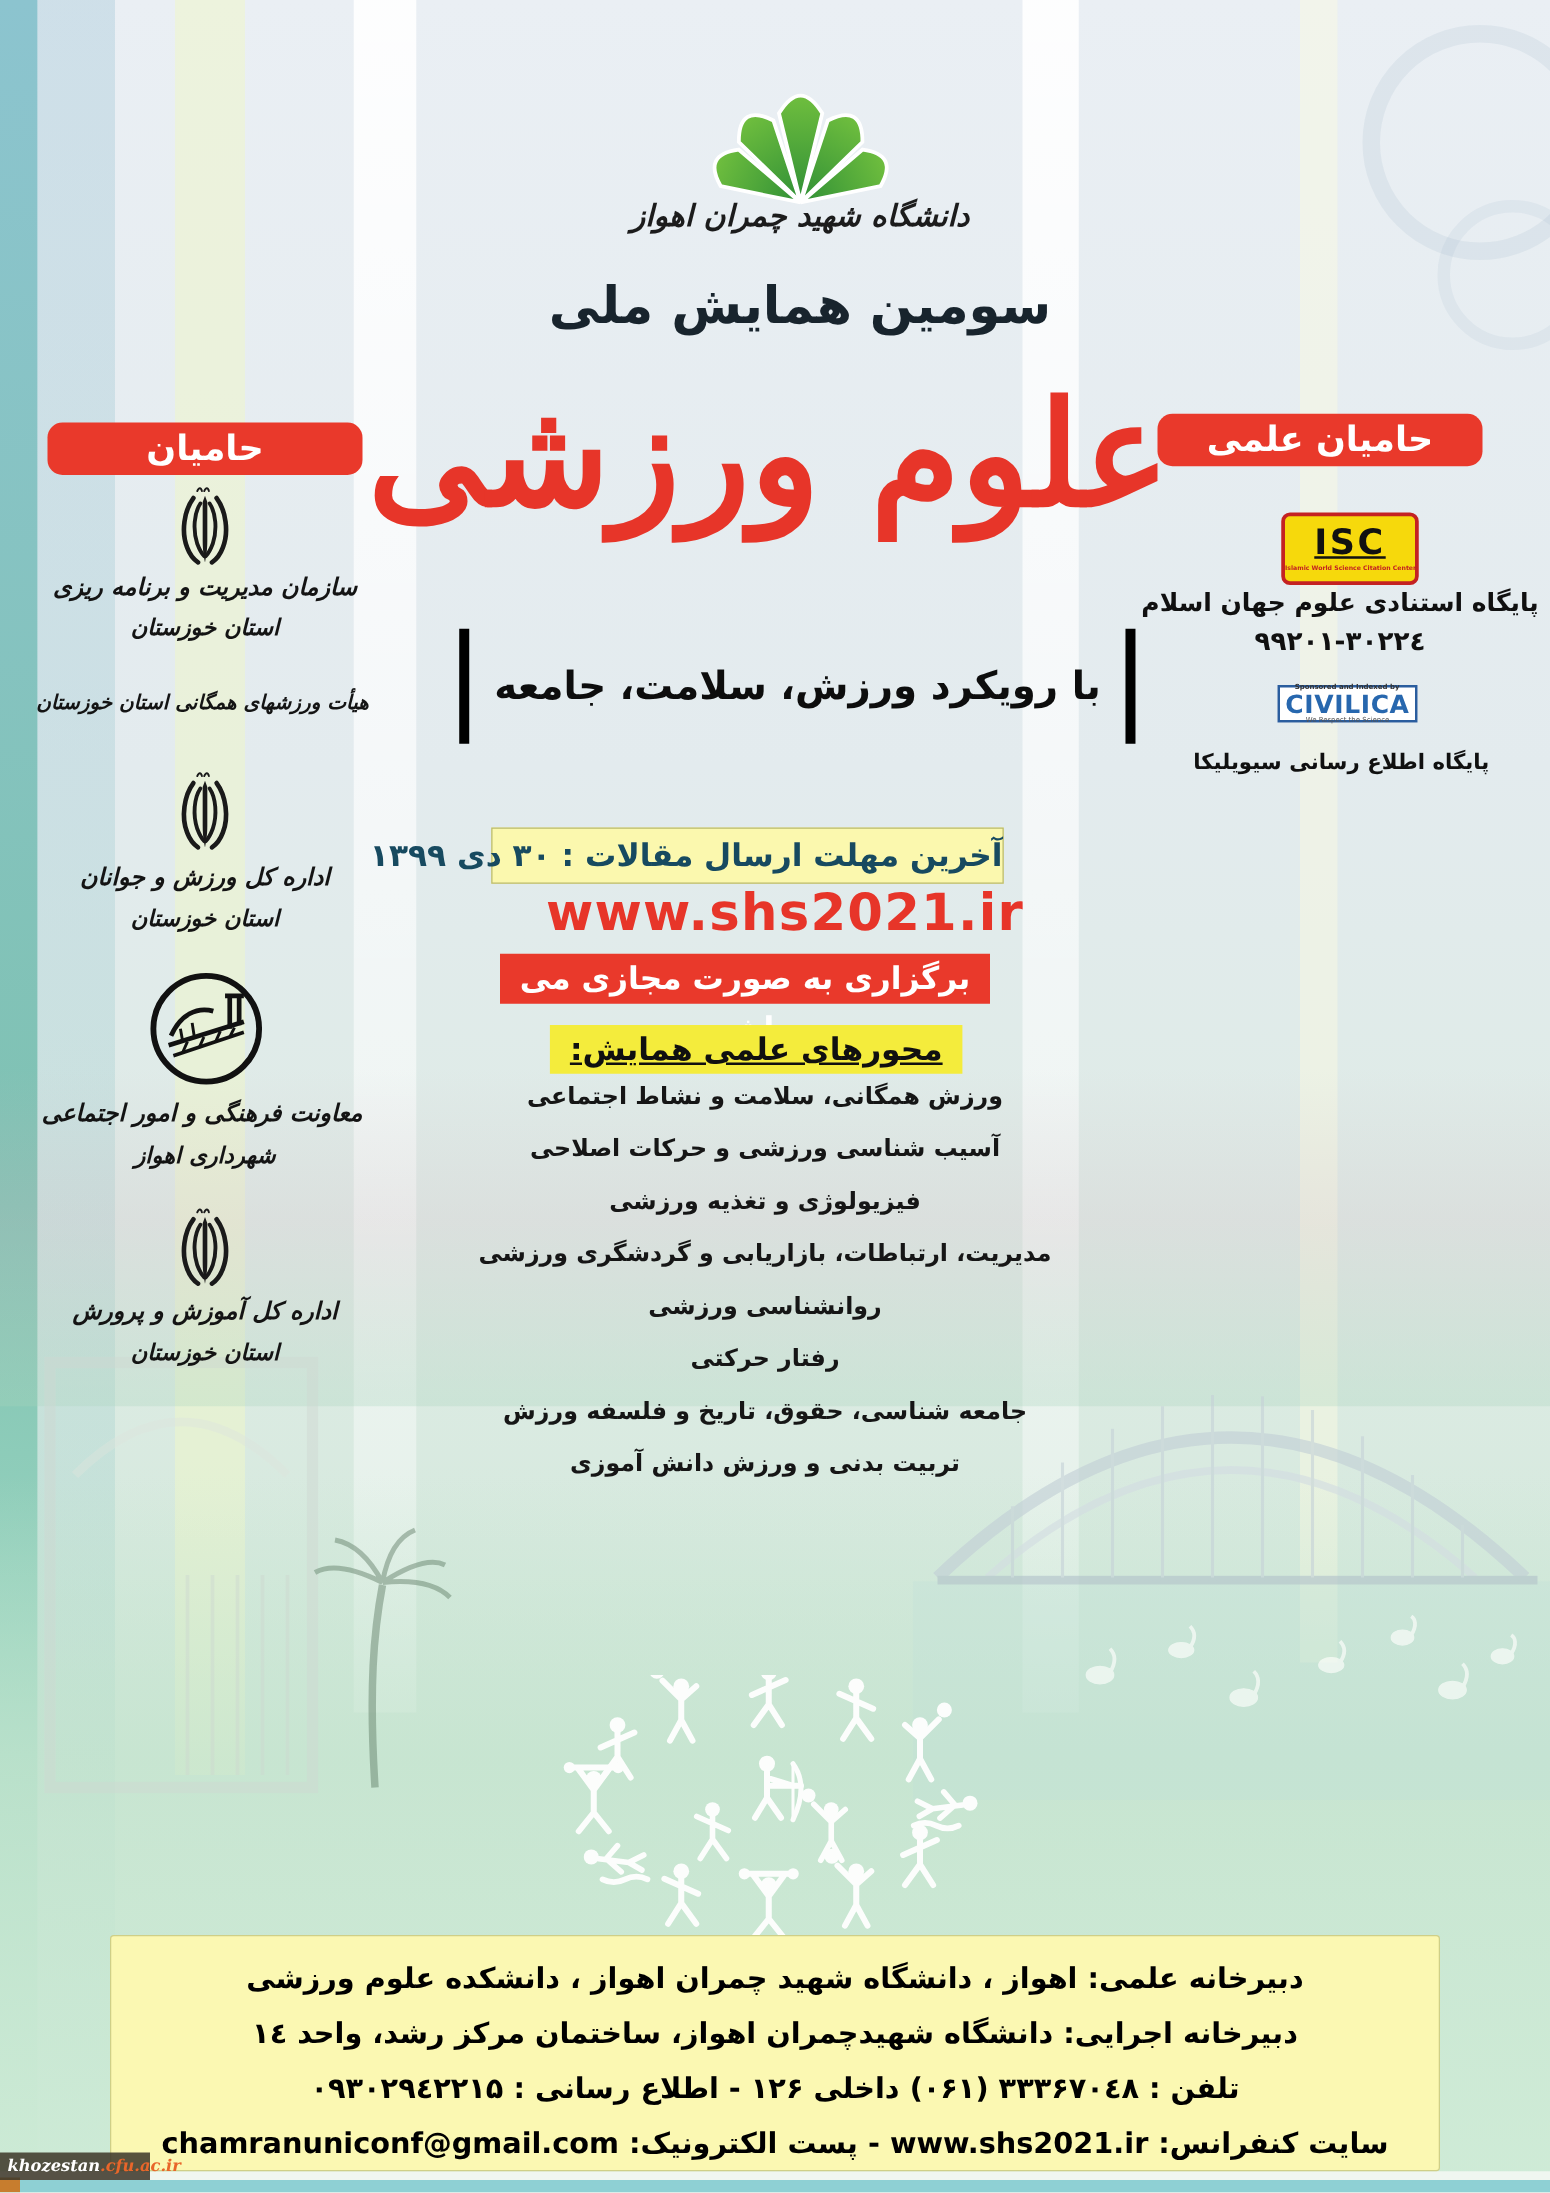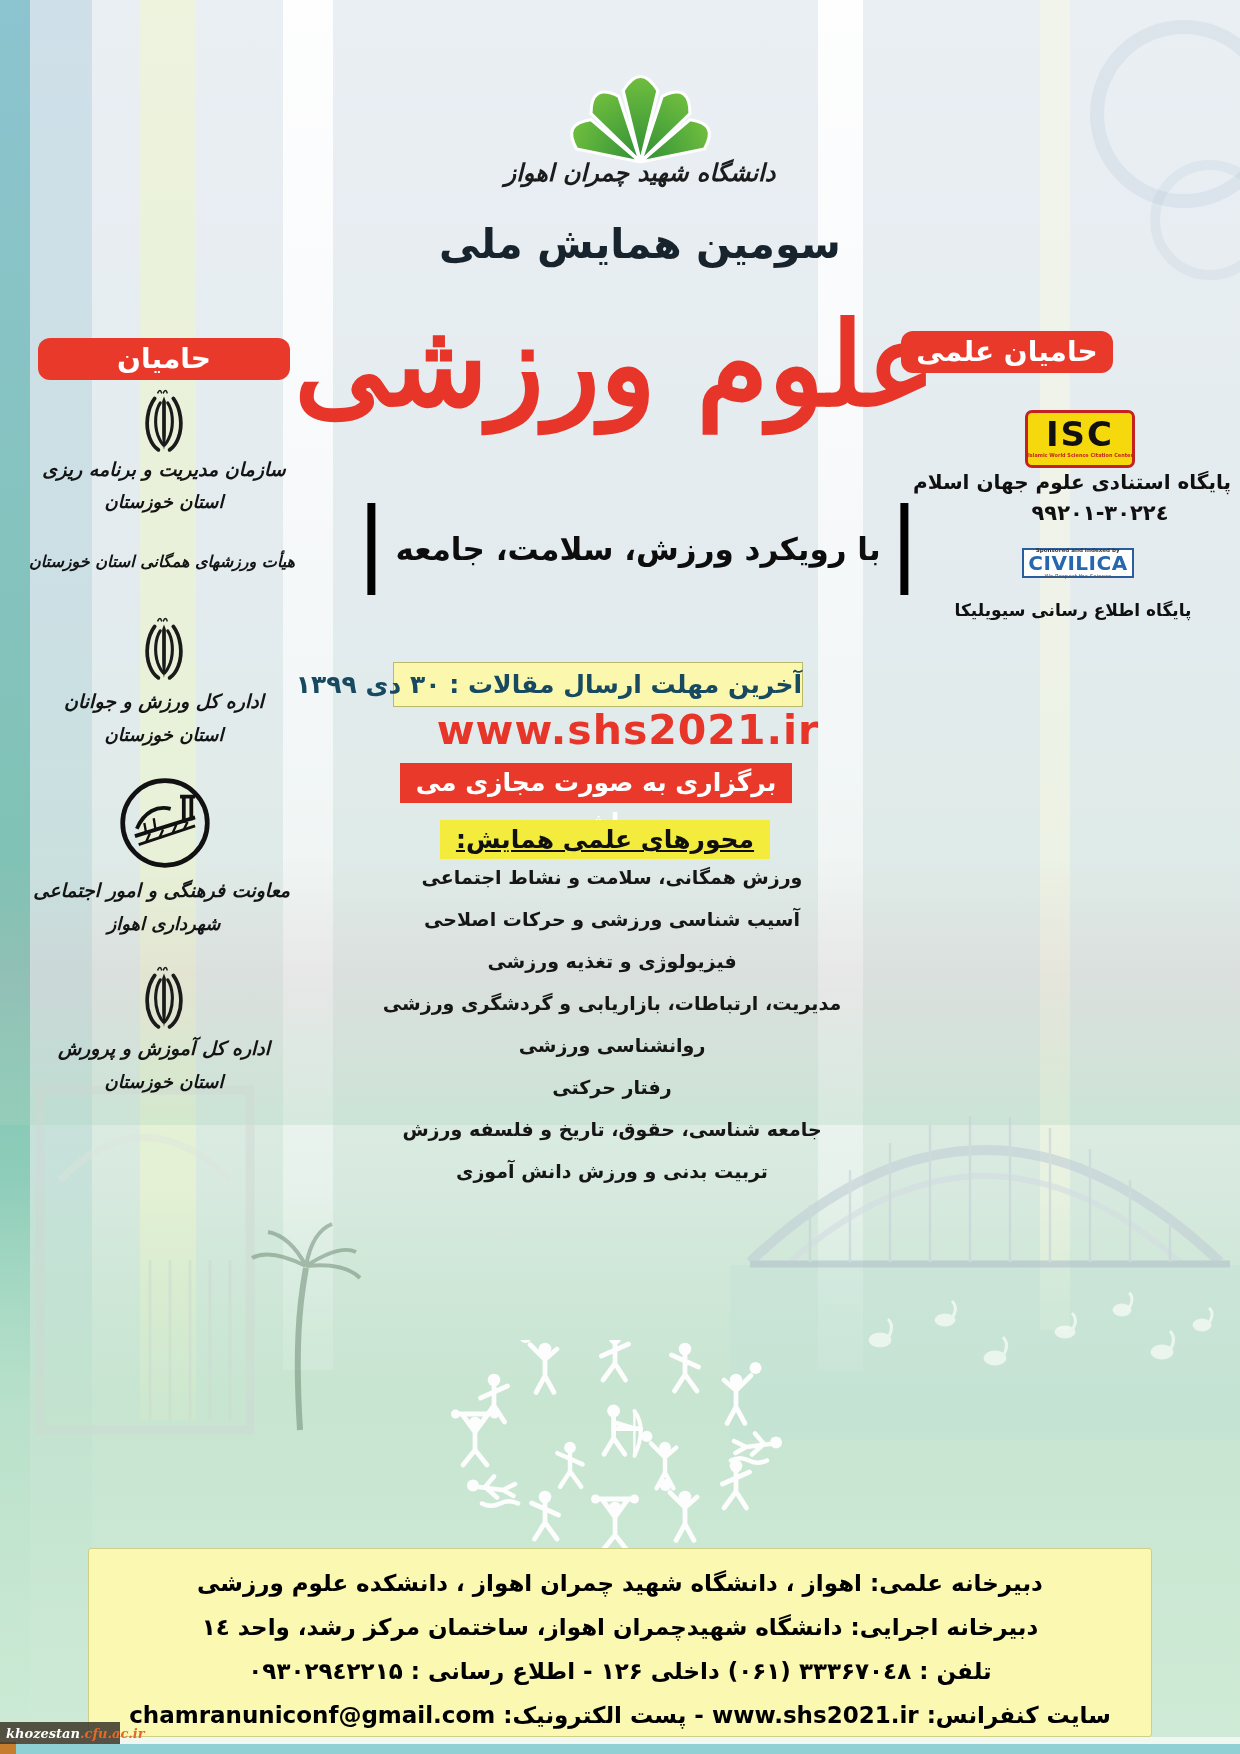--- a/index.html
+++ b/index.html
@@ -40,37 +40,37 @@
   .url{top:706px;left:628px;transform:translateX(-50%);font-size:41px;font-weight:bold;color:#e73529;letter-spacing:1px;cursor:pointer;}
   .notice{left:400px;top:763px;width:392px;height:40px;line-height:40px;background:#e9392b;color:#fff;
     font-size:25px;font-weight:bold;text-align:center;direction:rtl;}
   .topics-heading{top:820px;left:605px;transform:translateX(-50%);background:#f4ec3c;color:#101010;
     font-size:25px;font-weight:bold;padding:5px 16px;text-decoration:underline;direction:rtl;white-space:nowrap;}
   .topic{left:612px;transform:translateX(-50%);font-size:19px;font-weight:bold;color:#161616;direction:rtl;white-space:nowrap;}
 
   
   .red-banner{background:#e9392b;color:#fff;font-size:28px;font-weight:bold;text-align:center;direction:rtl;border-radius:12px;}
   .banner-left{left:38px;top:338px;width:252px;height:42px;line-height:42px;}
-  .banner-right{left:901px;top:331px;width:212px;height:42px;line-height:42px;}
+  .banner-right{left:926px;top:331px;width:260px;height:42px;line-height:42px;}
 
   .sp-name{left:38px;width:252px;text-align:center;font-family:"DejaVu Serif",serif;font-style:italic;
     font-weight:bold;font-size:19px;color:#141414;direction:rtl;white-space:nowrap;}
   .sp-sub{left:38px;width:252px;text-align:center;font-family:"DejaVu Serif",serif;font-style:italic;
     font-weight:bold;font-size:18px;color:#141414;direction:rtl;}
   .sp-row{left:30px;top:548px;width:260px;display:flex;flex-direction:row-reverse;align-items:center;
     justify-content:center;gap:4px;font-family:"DejaVu Serif",serif;font-style:italic;font-weight:bold;
     font-size:16px;color:#141414;direction:rtl;white-space:nowrap;}
 
   
   .isc-logo{left:1025px;top:410px;width:110px;height:58px;background:#f6d90c;border:3px solid #c42222;
     border-radius:7px;display:flex;flex-direction:column;align-items:center;justify-content:center;box-sizing:border-box;}
-  .isc-letters{font-size:34px;font-weight:bold;color:#111;line-height:32px;letter-spacing:2px;}
+  .isc-letters{font-size:28px;font-weight:bold;color:#111;line-height:32px;letter-spacing:2px;text-decoration:underline;}
   .isc-caption{font-size:9px;color:#c42222;white-space:nowrap;transform:scale(.55);transform-origin:center;font-weight:bold;}
   .isc-name{top:470px;left:1072px;transform:translateX(-50%);font-size:20px;font-weight:bold;color:#101010;direction:rtl;white-space:nowrap;}
-  .isc-code{top:501px;left:1072px;transform:translateX(-50%);font-size:21px;font-weight:bold;color:#101010;direction:ltr;margin-left:28px;}
+  .isc-code{top:501px;left:1072px;transform:translateX(-50%);font-size:21px;font-weight:bold;color:#101010;direction:ltr;}
   .civ-box{left:1022px;top:548px;width:112px;height:30px;background:#fff;border:2px solid #2a5d9e;
     display:flex;flex-direction:column;align-items:center;justify-content:center;box-sizing:border-box;}
   .civ-top{font-size:9px;color:#333;font-weight:bold;white-space:nowrap;transform:scale(.62);}
   .civ-letters{font-size:20px;font-weight:bold;color:#2767ae;line-height:16px;letter-spacing:.5px;}
   .civ-bottom{font-size:9px;color:#555;white-space:nowrap;transform:scale(.62);}
   .civ-name{top:600px;left:1073px;transform:translateX(-50%);font-size:17px;font-weight:bold;color:#101010;direction:rtl;white-space:nowrap;}
 
   
   .footer-box{left:88px;top:1548px;width:1064px;height:189px;background:#fbf8b2;border:1px solid #cfcf87;
     border-radius:3px;box-sizing:border-box;padding-top:12px;z-index:5;}

